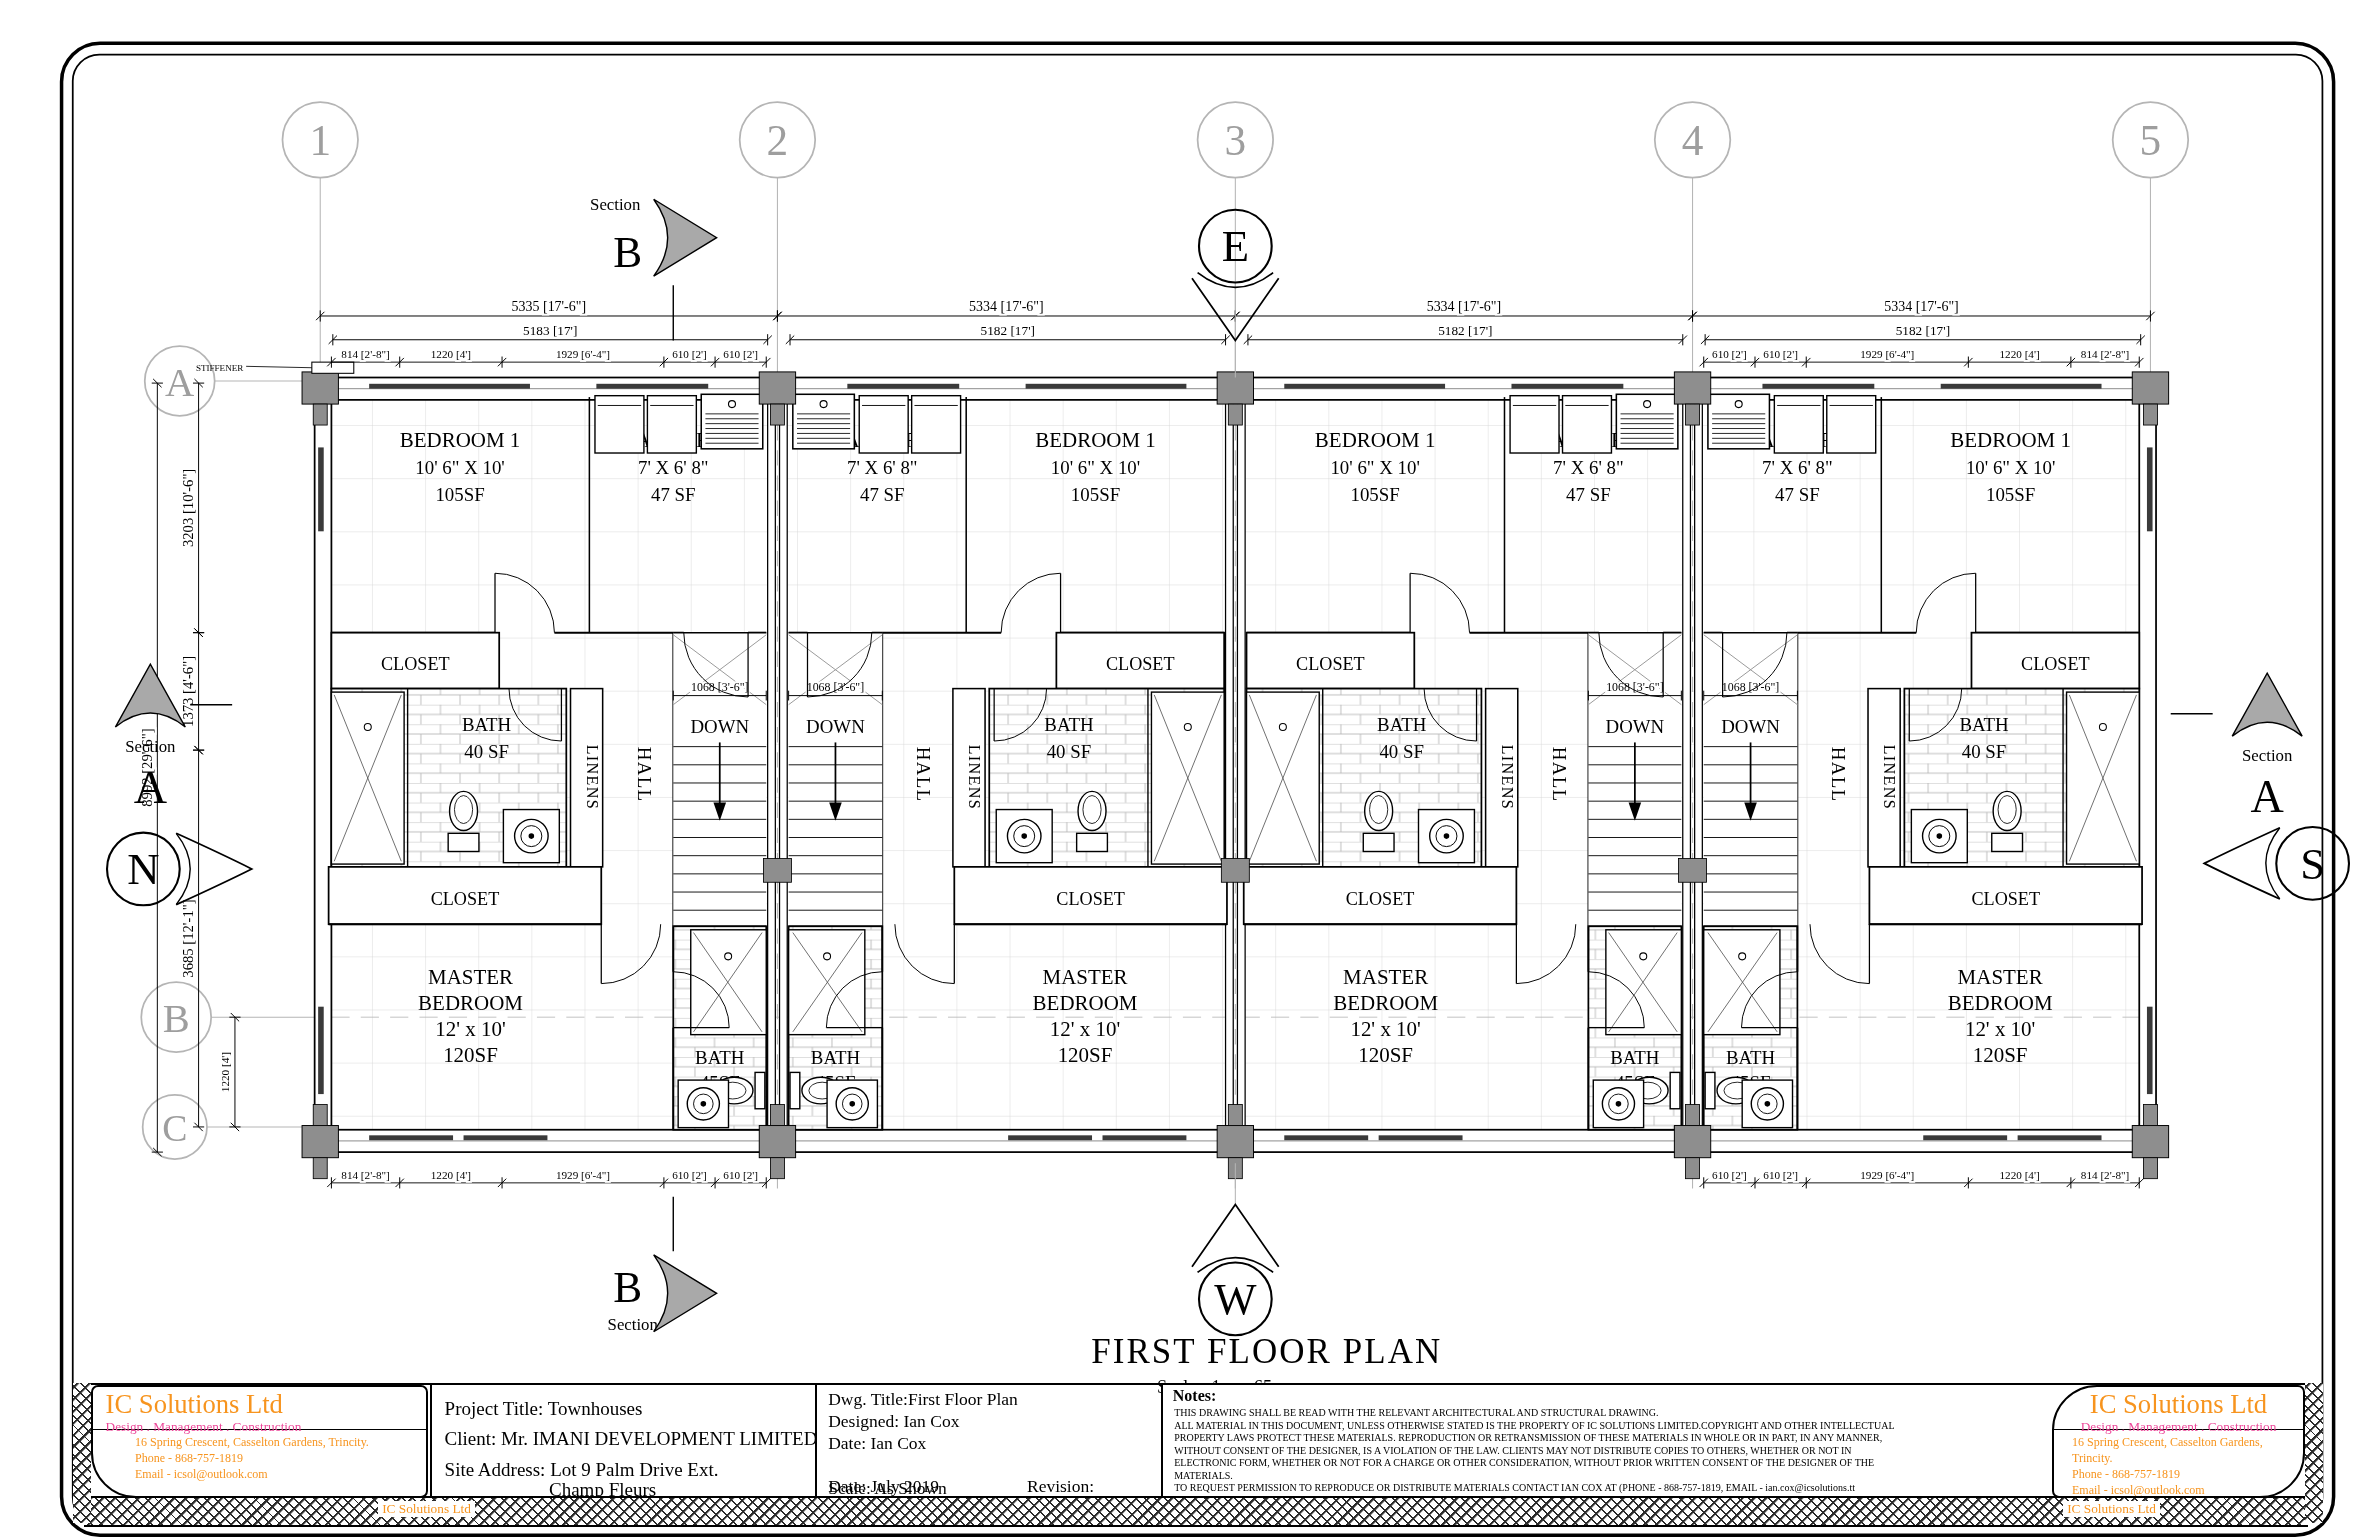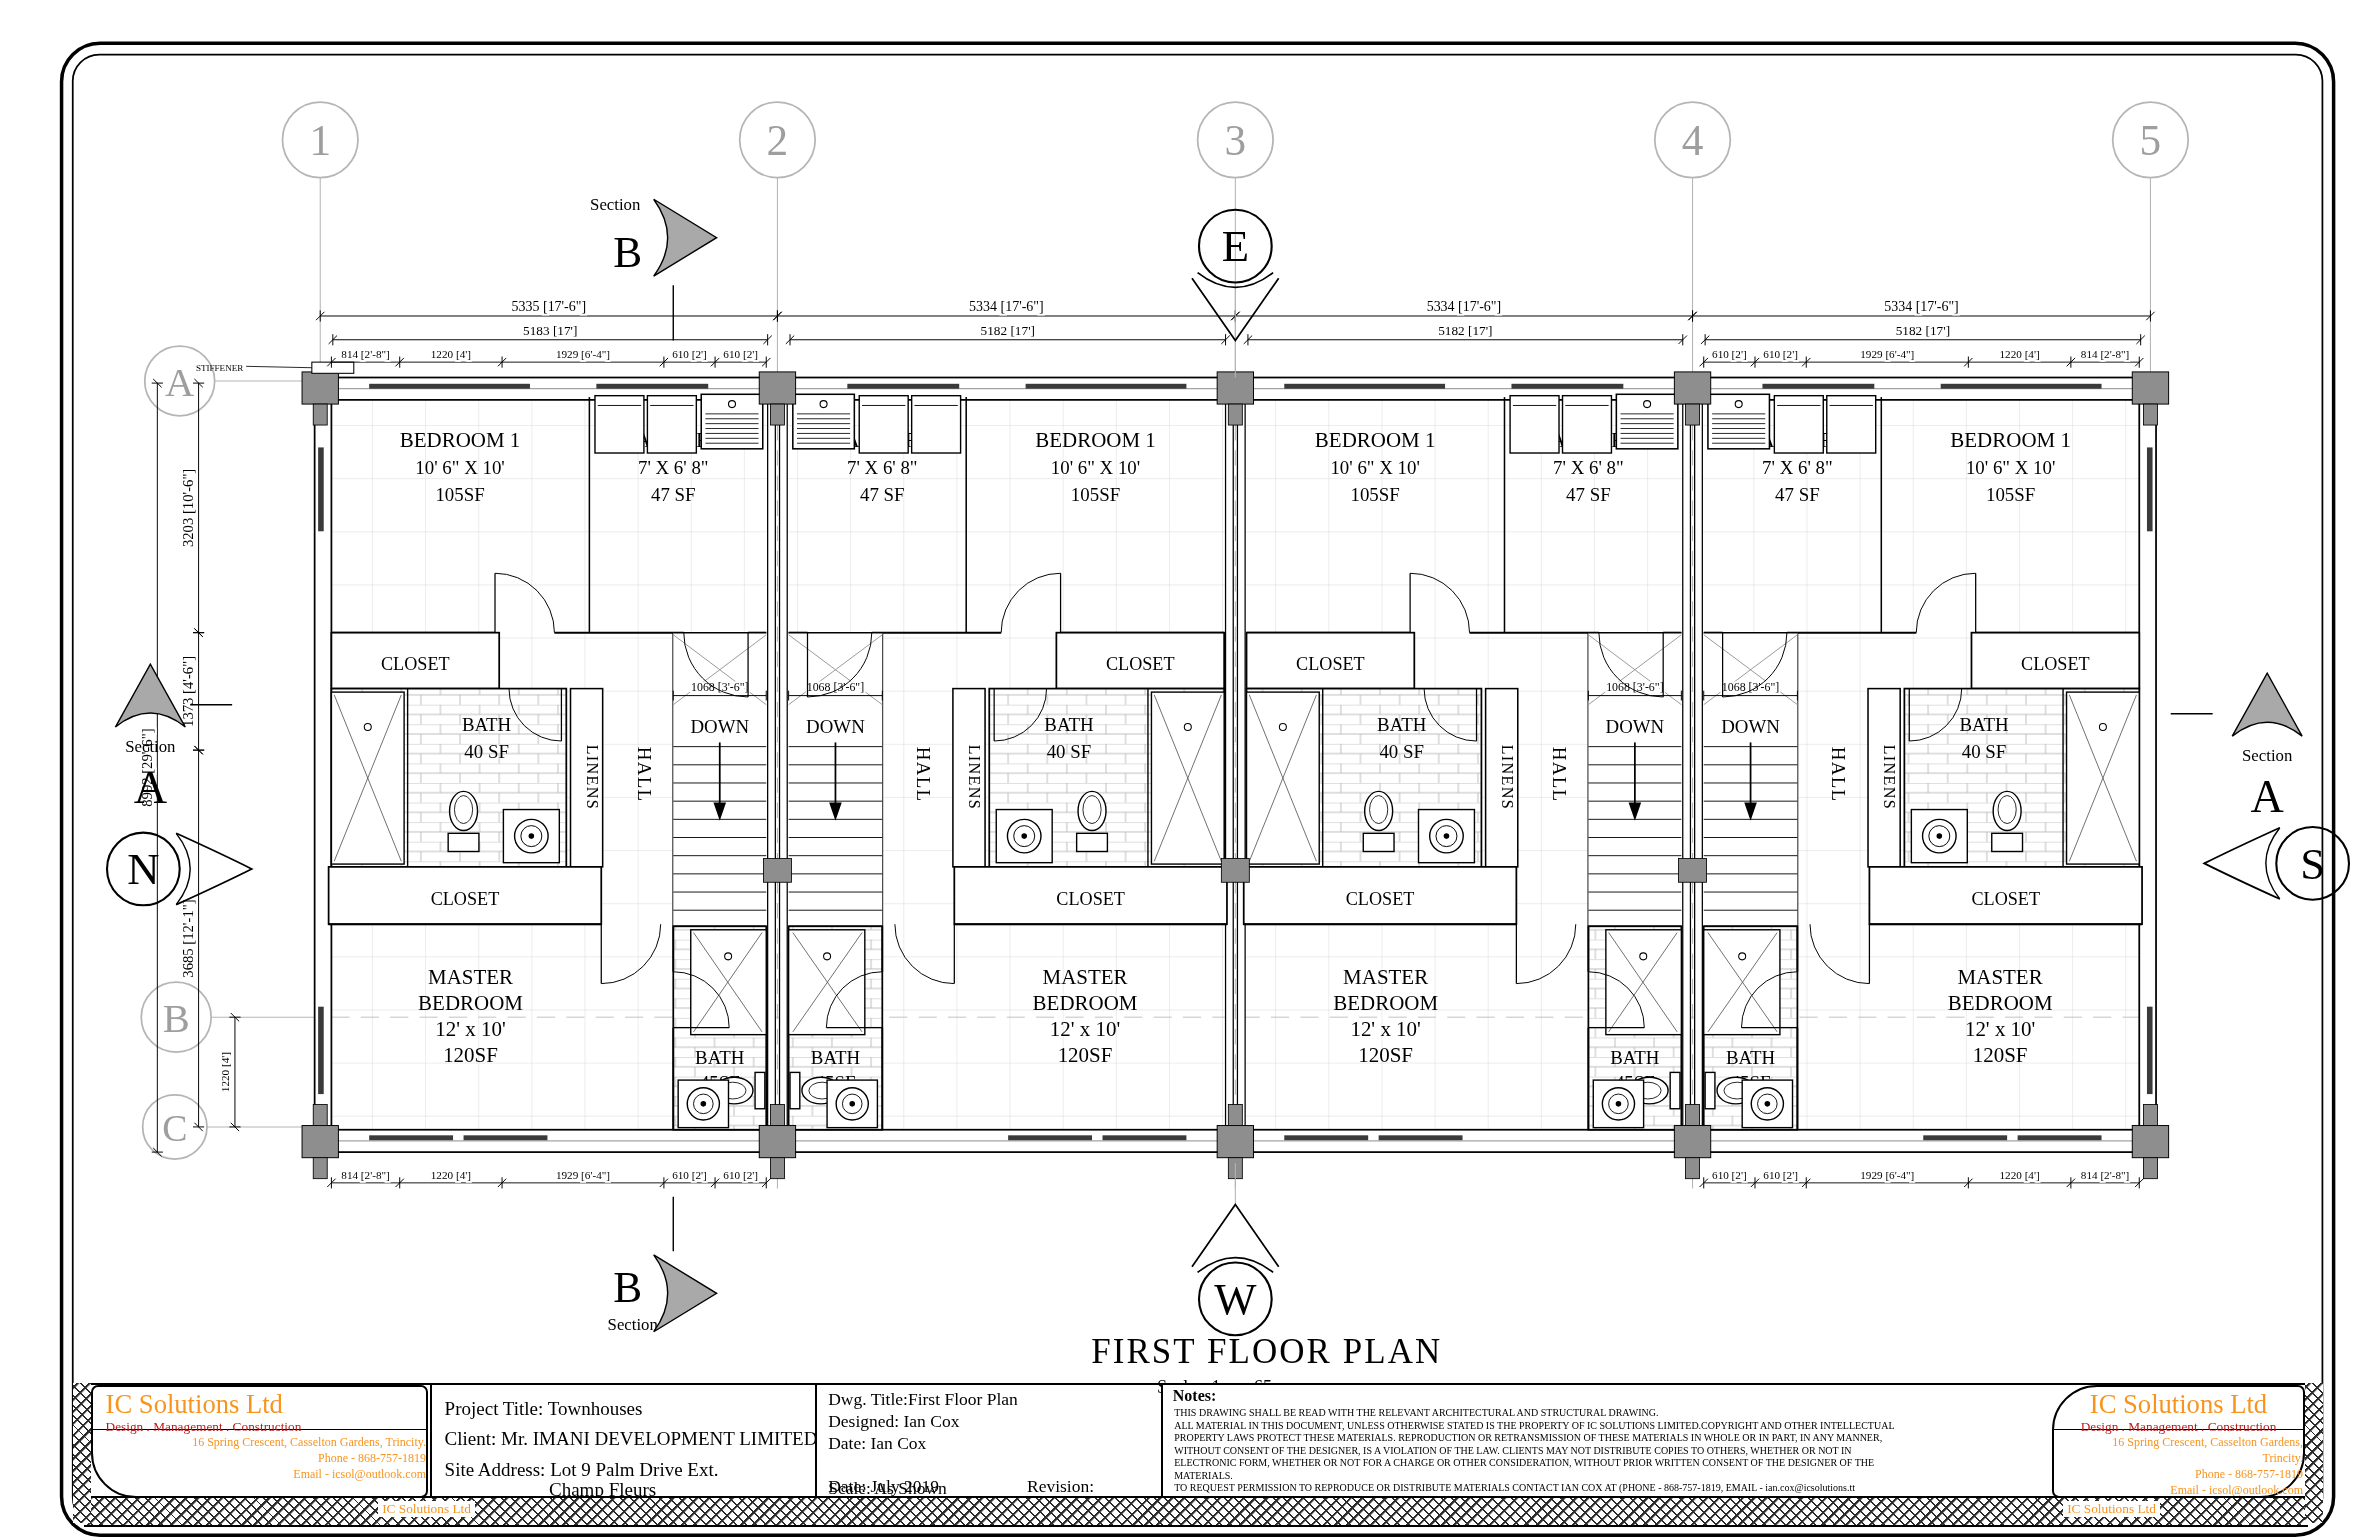--- a/index.html
+++ b/index.html
@@ -7,24 +7,24 @@
   #page{position:absolute;left:0;top:0;width:2377px;height:1538px;background:#fff;overflow:hidden;}
   #plan-svg{position:absolute;left:0;top:0;}
   
   .tblock{position:absolute;left:84px;top:1383px;width:2224px;height:113px;border-top:2.8px solid #000;}
   .cell{position:absolute;top:0;height:100%;box-sizing:border-box;background:#fff;}
   .cell.bl{border-left:2.8px solid #000;}
   .icbox{border:2.1px solid #000;box-sizing:border-box;background:#fff;}
   .icbox.left{border-radius:7px 7px 7px 45px;}
   .icbox.right{border-radius:45px 7px 45px 7px;}
   .ic-name{font-size:26.6px;color:#F7941E;line-height:1.05;}
-  .ic-tag{font-size:13.3px;color:#b91c1c;}
+  .ic-tag{font-size:13.3px;color:#ec4899;}
   .ic-top{padding:4.2px 0 2.8px 12.6px;border-bottom:1.4px solid #000;height:43px;box-sizing:border-box;}
   .ic-top.center{text-align:center;padding-left:0;}
-  .ic-addr{padding:3.5px 0 0 42px;font-size:12px;color:#F7941E;line-height:1.35;text-align:right;}
+  .ic-addr{padding:3.5px 0 0 42px;font-size:12px;color:#F7941E;line-height:1.35;}
   .ic-addr.right{padding-left:18px;}
   .line{position:absolute;white-space:nowrap;color:#000;}
   .l26{font-size:19px;} .l24{font-size:17.5px;}
   .notes-head{font-size:16px;font-weight:bold;}
   .notes-line{font-size:10px;line-height:13px;white-space:nowrap;}
   .hatch{position:absolute;background:
      repeating-linear-gradient(45deg,transparent 0 5.6px,#2a2a2a 5.6px 7px),
      repeating-linear-gradient(-45deg,transparent 0 5.6px,#2a2a2a 7px 8.4px);
      background-color:#fff;}
   .hatch.bottom{left:84px;top:1496px;width:2224px;height:26.6px;border-top:2.1px solid #000;border-bottom:2.8px solid #000;}

